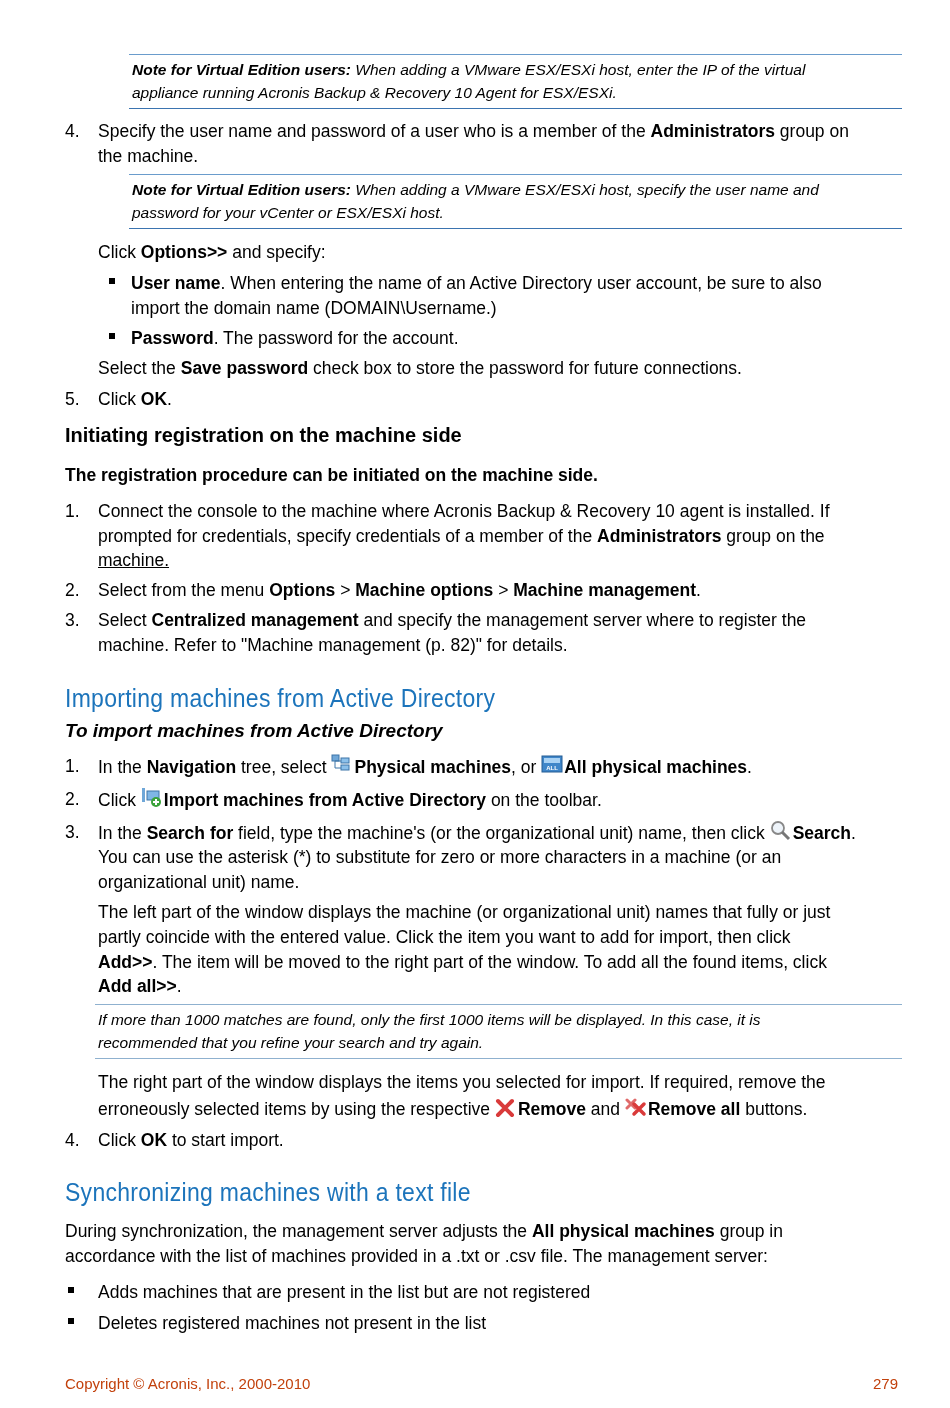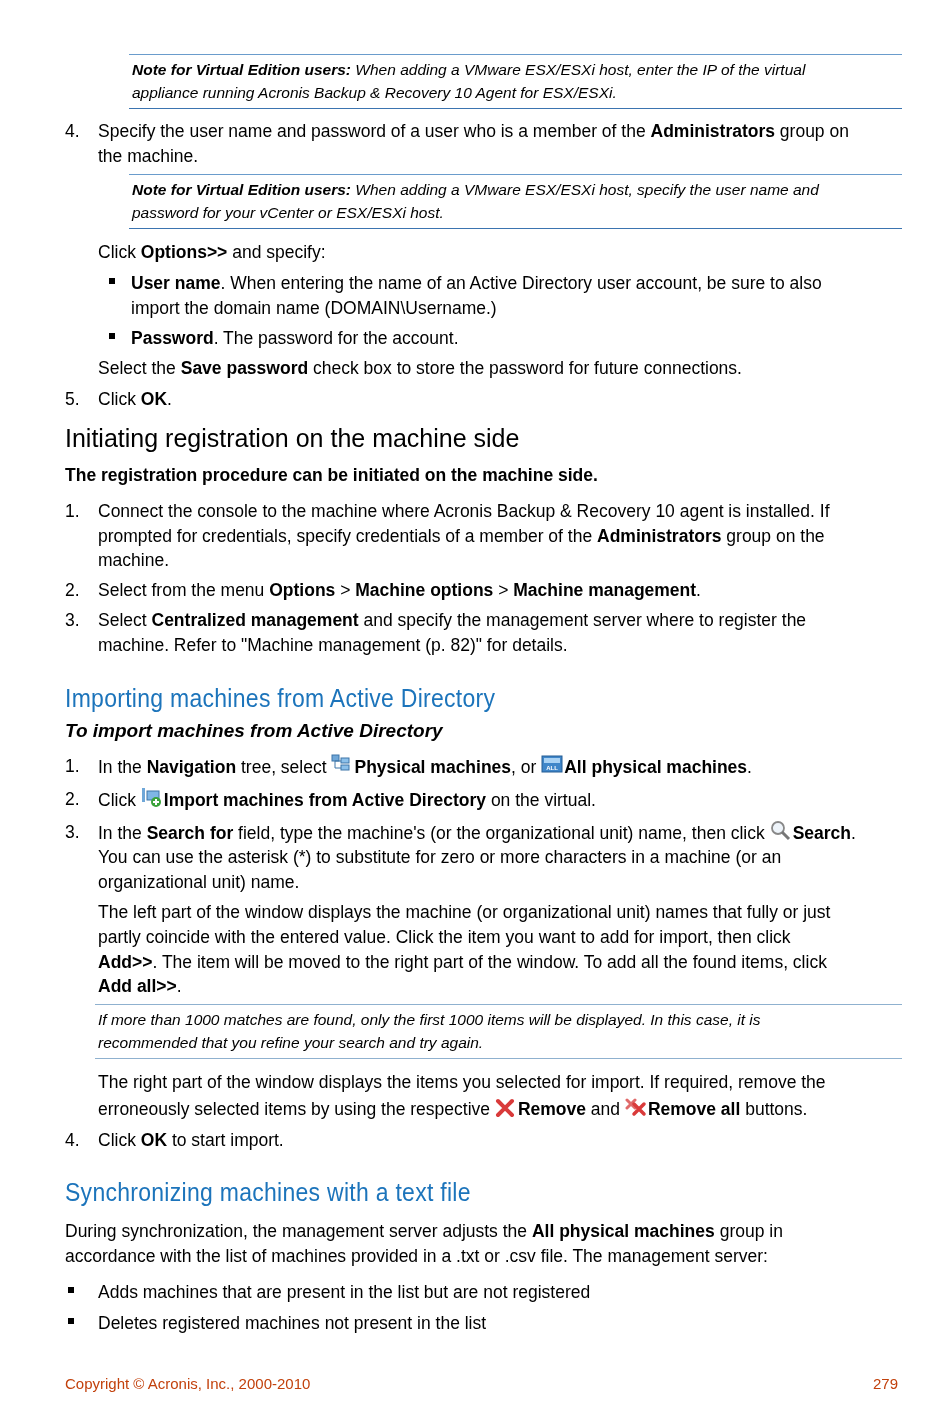--- a/index.html
+++ b/index.html
@@ -6,21 +6,21 @@
   body { width:950px; height:1408px; position:relative; overflow:hidden;
          font-family:"Liberation Sans", sans-serif; color:#000; }
   .page { position:absolute; left:11px; top:0; width:950px; height:1052px; }
   .t { position:absolute; font-size:17.5px; line-height:25px; white-space:nowrap; }
   .num { position:absolute; font-size:17.5px; line-height:25px; }
   b { font-weight:bold; }
   .note { position:absolute; border-top:1.5px solid #6a9ccc; border-bottom:1.5px solid #3b74b0;
           font-style:italic; font-size:15.5px; line-height:23px; padding:3px 0 4px 3px; }
   .note.light { border-top-color:#8fb1cf; border-bottom-color:#8fb1cf; }
   .h2 { position:absolute; font-size:25px; color:#1c74bb; letter-spacing:0.3px; font-family:"Liberation Sans", sans-serif; transform:scaleX(0.92); transform-origin:left; }
-  .h3 { position:absolute; font-size:25px; font-weight:normal; }
+  .h3 { position:absolute; font-size:20px; font-weight:bold; }
   .h4 { position:absolute; font-size:19px; font-weight:bold; font-style:italic; }
   .bullet { position:absolute; width:6px; height:6px; background:#000; }
   .footer { position:absolute; font-size:15px; color:#c2410c; }
   .ico { display:inline-block; width:20px; height:20px; vertical-align:-3px; margin-right:3px; position:relative; }
 </style>
 </head>
 <body>
 
 <div class="page">
 
@@ -51,21 +51,21 @@
 
   <span class="num" style="left:54px; top:387px;">5.</span>
   <div class="t" style="left:87px; top:387px;"><span>Click </span><b>OK</b><span>.</span></div>
 
   <div class="h3" style="left:54px; top:424px;">Initiating registration on the machine side</div>
   <div class="t" style="left:54px; top:463px;font-weight:bold;">The registration procedure can be initiated on the machine side.</div>
 
   <span class="num" style="left:54px; top:499px;">1.</span>
   <div class="t" style="left:87px; top:499px;">Connect the console to the machine where Acronis Backup &amp; Recovery 10 agent is installed. If</div>
   <div class="t" style="left:87px; top:524px;"><span>prompted for credentials, specify credentials of a member of the </span><b>Administrators</b><span> group on the</span></div>
-  <div class="t" style="left:87px; top:548px;">machine.</div>
+  <div class="t" style="left:87px; top:548px;text-decoration:underline;">machine.</div>
 
   <span class="num" style="left:54px; top:578px;">2.</span>
   <div class="t" style="left:87px; top:578px;"><span>Select from the menu </span><b>Options</b><span> &gt; </span><b>Machine options</b><span> &gt; </span><b>Machine management</b><span>.</span></div>
 
   <span class="num" style="left:54px; top:608px;">3.</span>
   <div class="t" style="left:87px; top:608px;"><span>Select </span><b>Centralized management</b><span> and specify the management server where to register the</span></div>
   <div class="t" style="left:87px; top:633px;">machine. Refer to "Machine management (p. 82)" for details.</div>
 
   <div class="h2" style="left:54px; top:684px;">Importing machines from Active Directory</div>
   <div class="h4" style="left:54px; top:720px;">To import machines from Active Directory</div>
@@ -84,21 +84,21 @@
           <text x="11" y="16" font-size="6" fill="#fff" text-anchor="middle" font-family="Liberation Sans, sans-serif" font-weight="bold">ALL</text>
         </svg></span><b>All physical machines</b><span>.</span></div>
 
   <span class="num" style="left:54px; top:787px;">2.</span>
   <div class="t" style="left:87px; top:787px;"><span>Click </span><span class="ico"><svg width="22" height="22" viewBox="0 0 22 22">
           <rect x="1" y="1" width="3" height="14" fill="#6fa7d8"></rect>
           <rect x="6" y="4" width="12" height="9" fill="#7fb6e6" stroke="#3d74a8"></rect>
           <circle cx="15" cy="15" r="5" fill="#3aa23a"></circle>
           <rect x="14" y="12" width="2" height="6" fill="#fff"></rect>
           <rect x="12" y="14" width="6" height="2" fill="#fff"></rect>
-        </svg></span><b>Import machines from Active Directory</b><span> on the virtual.</span></div>
+        </svg></span><b>Import machines from Active Directory</b><span> on the toolbar.</span></div>
 
   <span class="num" style="left:54px; top:820px;">3.</span>
   <div class="t" style="left:87px; top:820px;"><span>In the </span><b>Search for</b><span> field, type the machine's (or the organizational unit) name, then click </span><span class="ico"><svg width="22" height="22" viewBox="0 0 22 22">
           <circle cx="8" cy="8" r="6" fill="#eef4fa" stroke="#888" stroke-width="1.8"></circle>
           <line x1="12" y1="12" x2="19" y2="19" stroke="#777" stroke-width="3"></line>
         </svg></span><b>Search</b><span>.</span></div>
   <div class="t" style="left:87px; top:845px;">You can use the asterisk (*) to substitute for zero or more characters in a machine (or an</div>
   <div class="t" style="left:87px; top:870px;">organizational unit) name.</div>
 
   <div class="t" style="left:87px; top:900px;">The left part of the window displays the machine (or organizational unit) names that fully or just</div>

